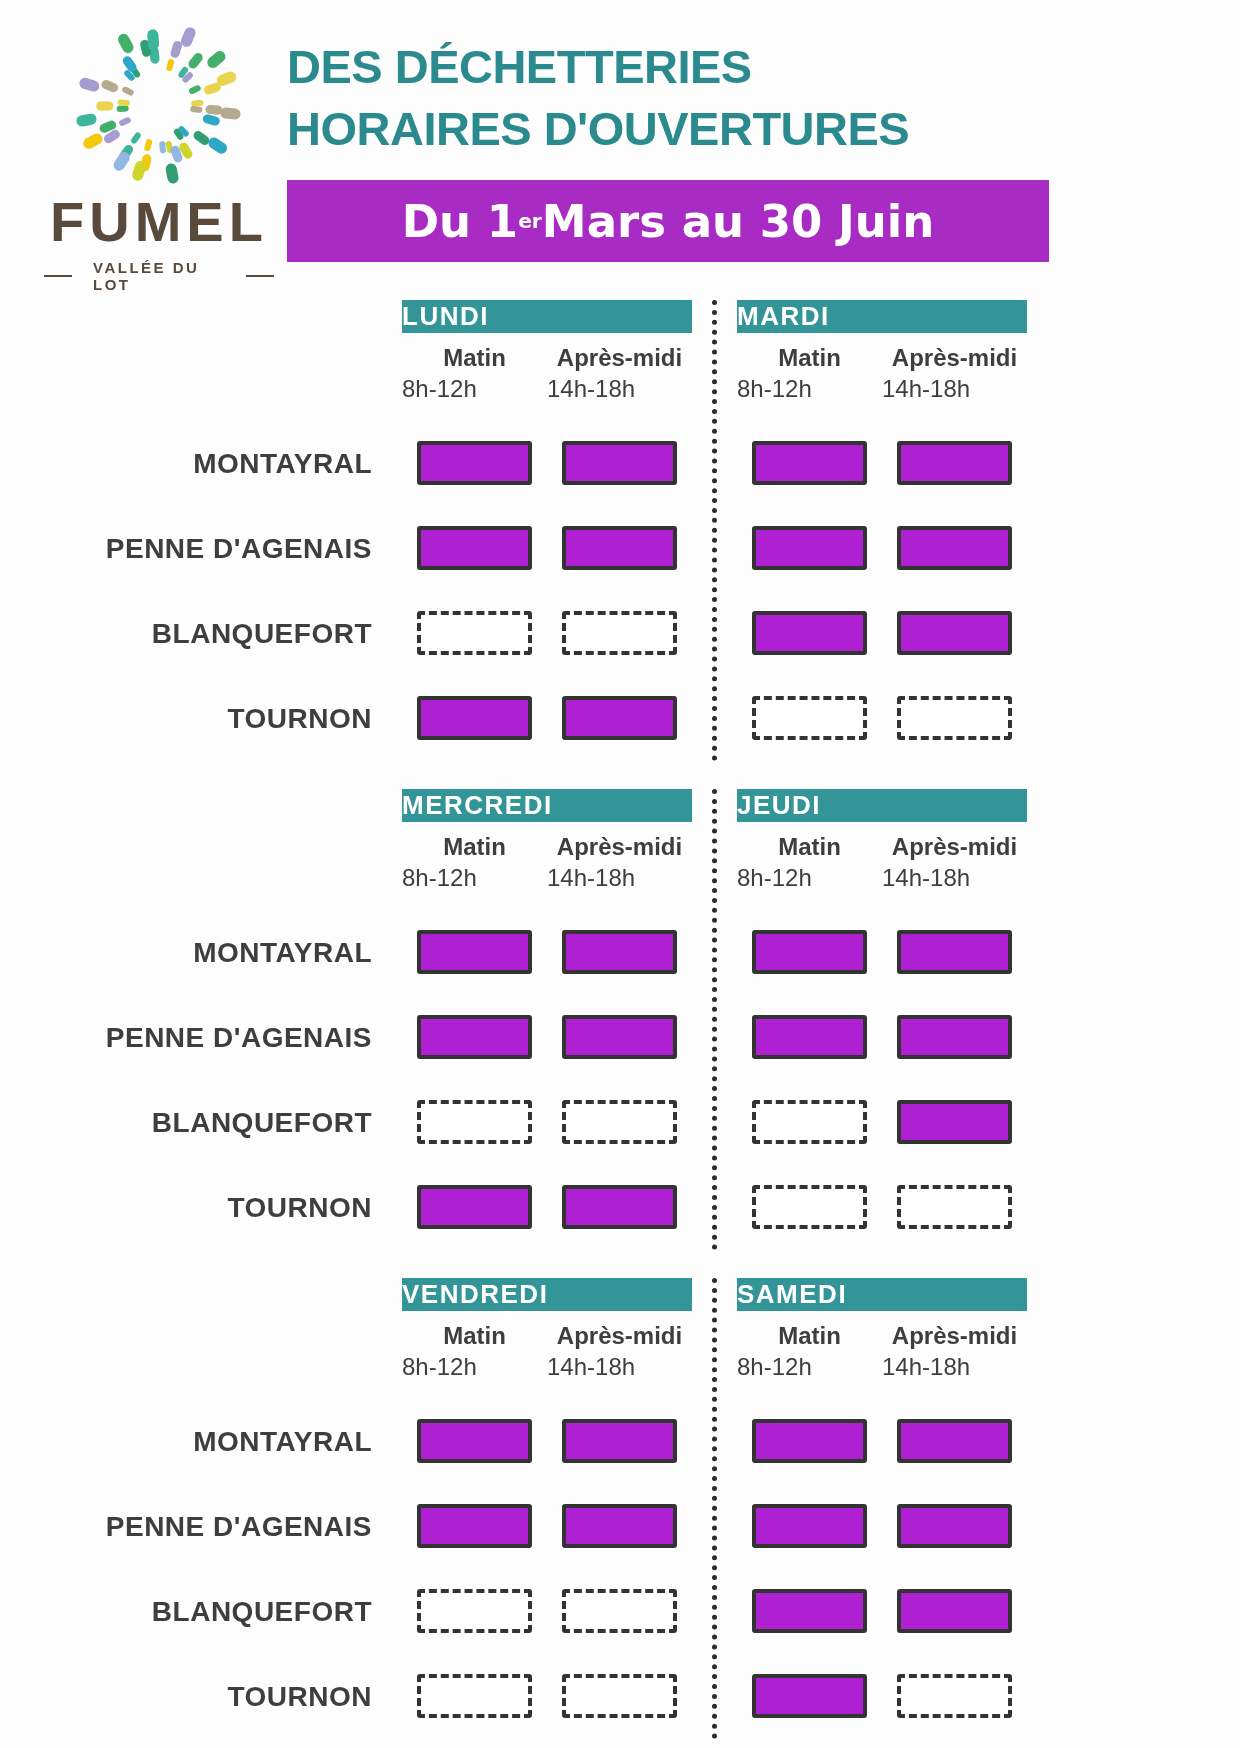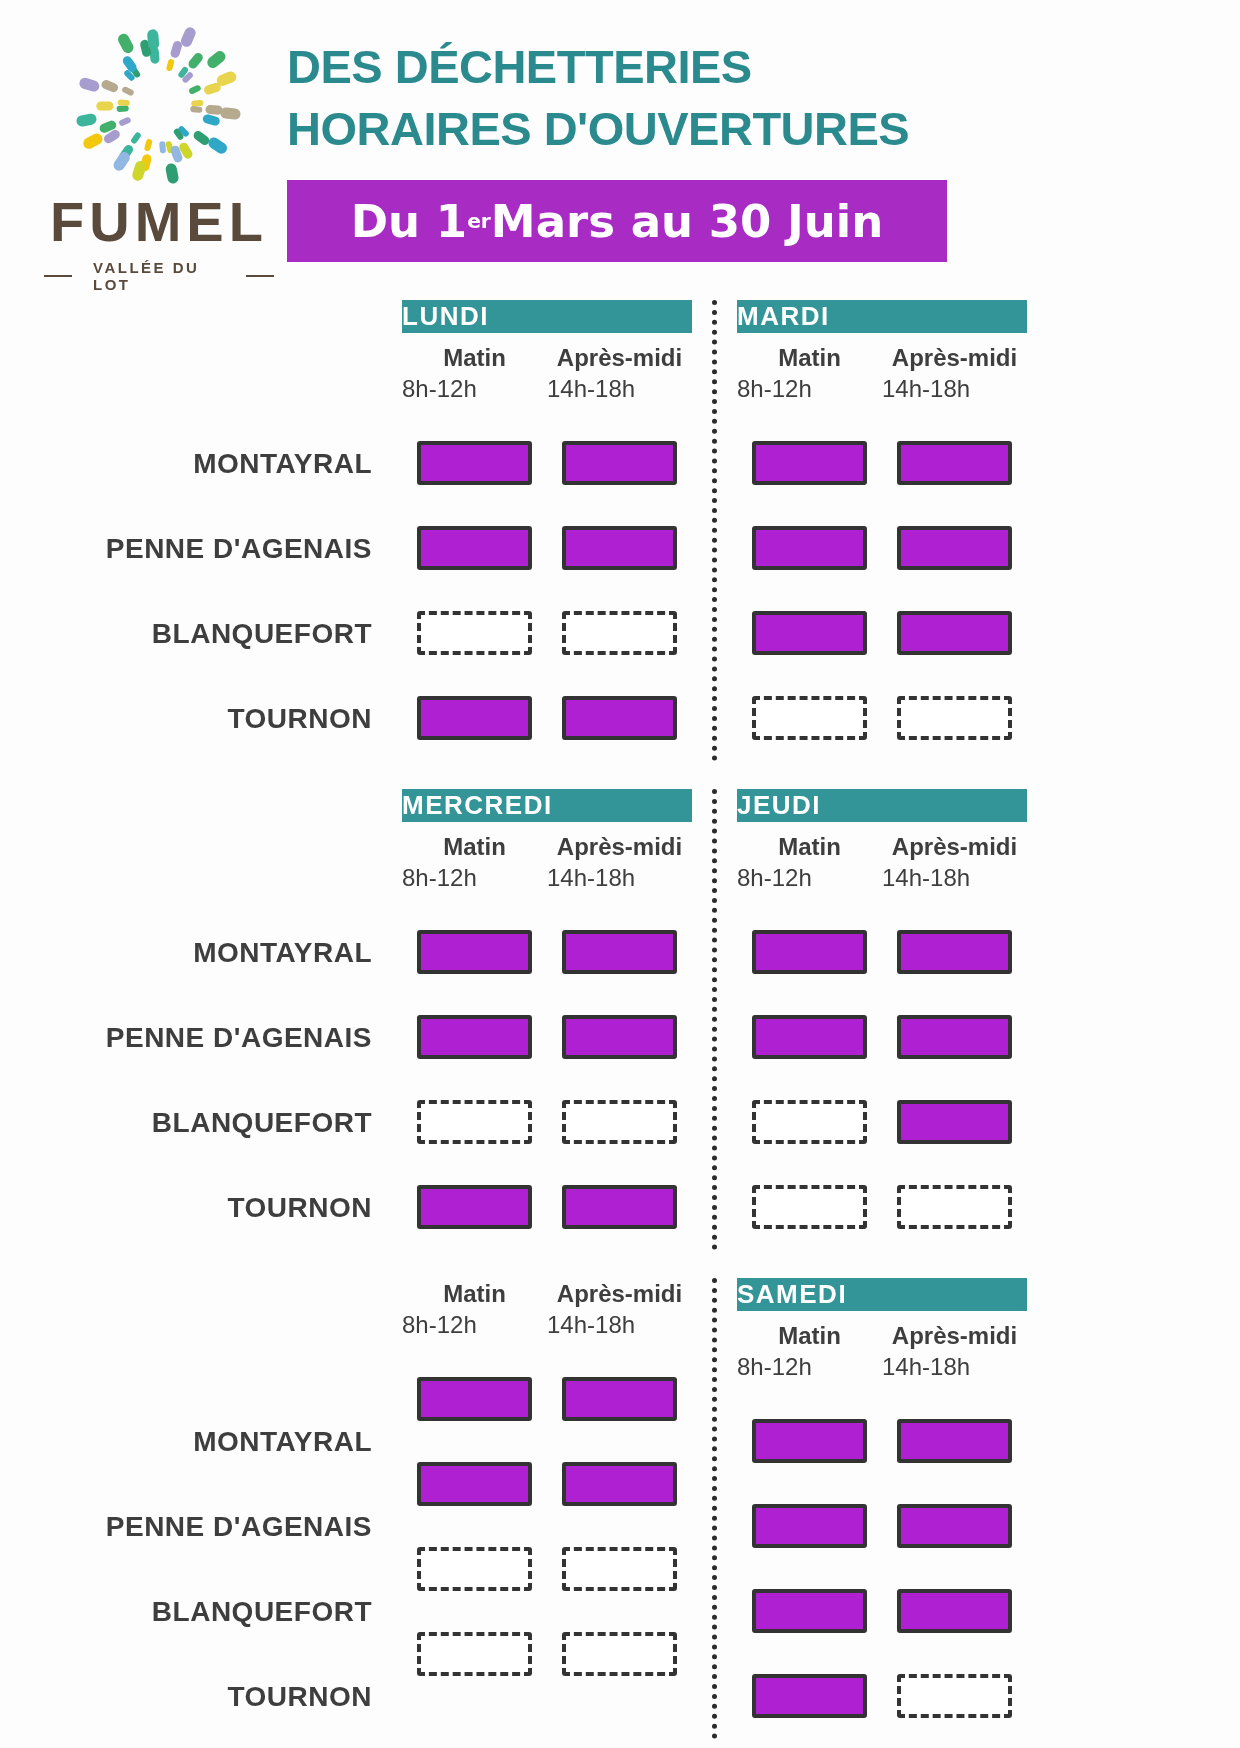--- a/index.html
+++ b/index.html
@@ -17,21 +17,21 @@
               color:var(--c-brown,#594a3c); line-height:1; margin-top:2px; }
   .subtitle-row { display:flex; align-items:center; gap:21px; margin-top:9px; }
   .dash { width:32px; height:2px; background:var(--c-brown,#594a3c); }
   .subtitle-text { font-size:15px; font-weight:700; letter-spacing:2.5px;
                    color:var(--c-brown,#594a3c); }
 
   
   .title-block { position:absolute; left:287px; top:36px; }
   .title-line { font-size:47px; font-weight:800; letter-spacing:-0.5px;
                 color:var(--c-teal-title,#2b8a8e); line-height:62px; white-space:nowrap; }
-  .banner { margin-top:20px; width:660px; height:82px;
+  .banner { margin-top:20px; width:762px; height:82px;
             background:var(--c-banner-purple,#a82cc4);
             display:flex; align-items:center; justify-content:center;
             color:#fff; font-family:"DejaVu Sans", sans-serif;
             font-size:45px; font-weight:700; }
   .banner sup { font-size:0.45em; vertical-align:super; line-height:0; }
 
   
   #bands { margin-top:28px; padding-left:12px; }
   .band { display:grid; grid-template-columns:390px 290px 45px 290px;
           margin-bottom:28px; }
@@ -370,20 +370,23 @@
       </section>
       <section class="band">
         <div class="label-col">
           <div class="label-spacer"></div>
           <div class="site-label">MONTAYRAL</div>
           <div class="site-label">PENNE D'AGENAIS</div>
           <div class="site-label">BLANQUEFORT</div>
           <div class="site-label">TOURNON</div>
         </div>
         <div class="panel">
+          <div class="bar">
+            <span class="bar-label">VENDREDI</span>
+          </div>
           <div class="cols">
             <span class="col-label">Matin</span>
             <span class="col-label">Après-midi</span>
           </div>
           <div class="hours">
             <span class="hour-label">8h-12h</span>
             <span class="hour-label">14h-18h</span>
           </div>
           <div class="slot-row">
             <div class="slot open"></div>

